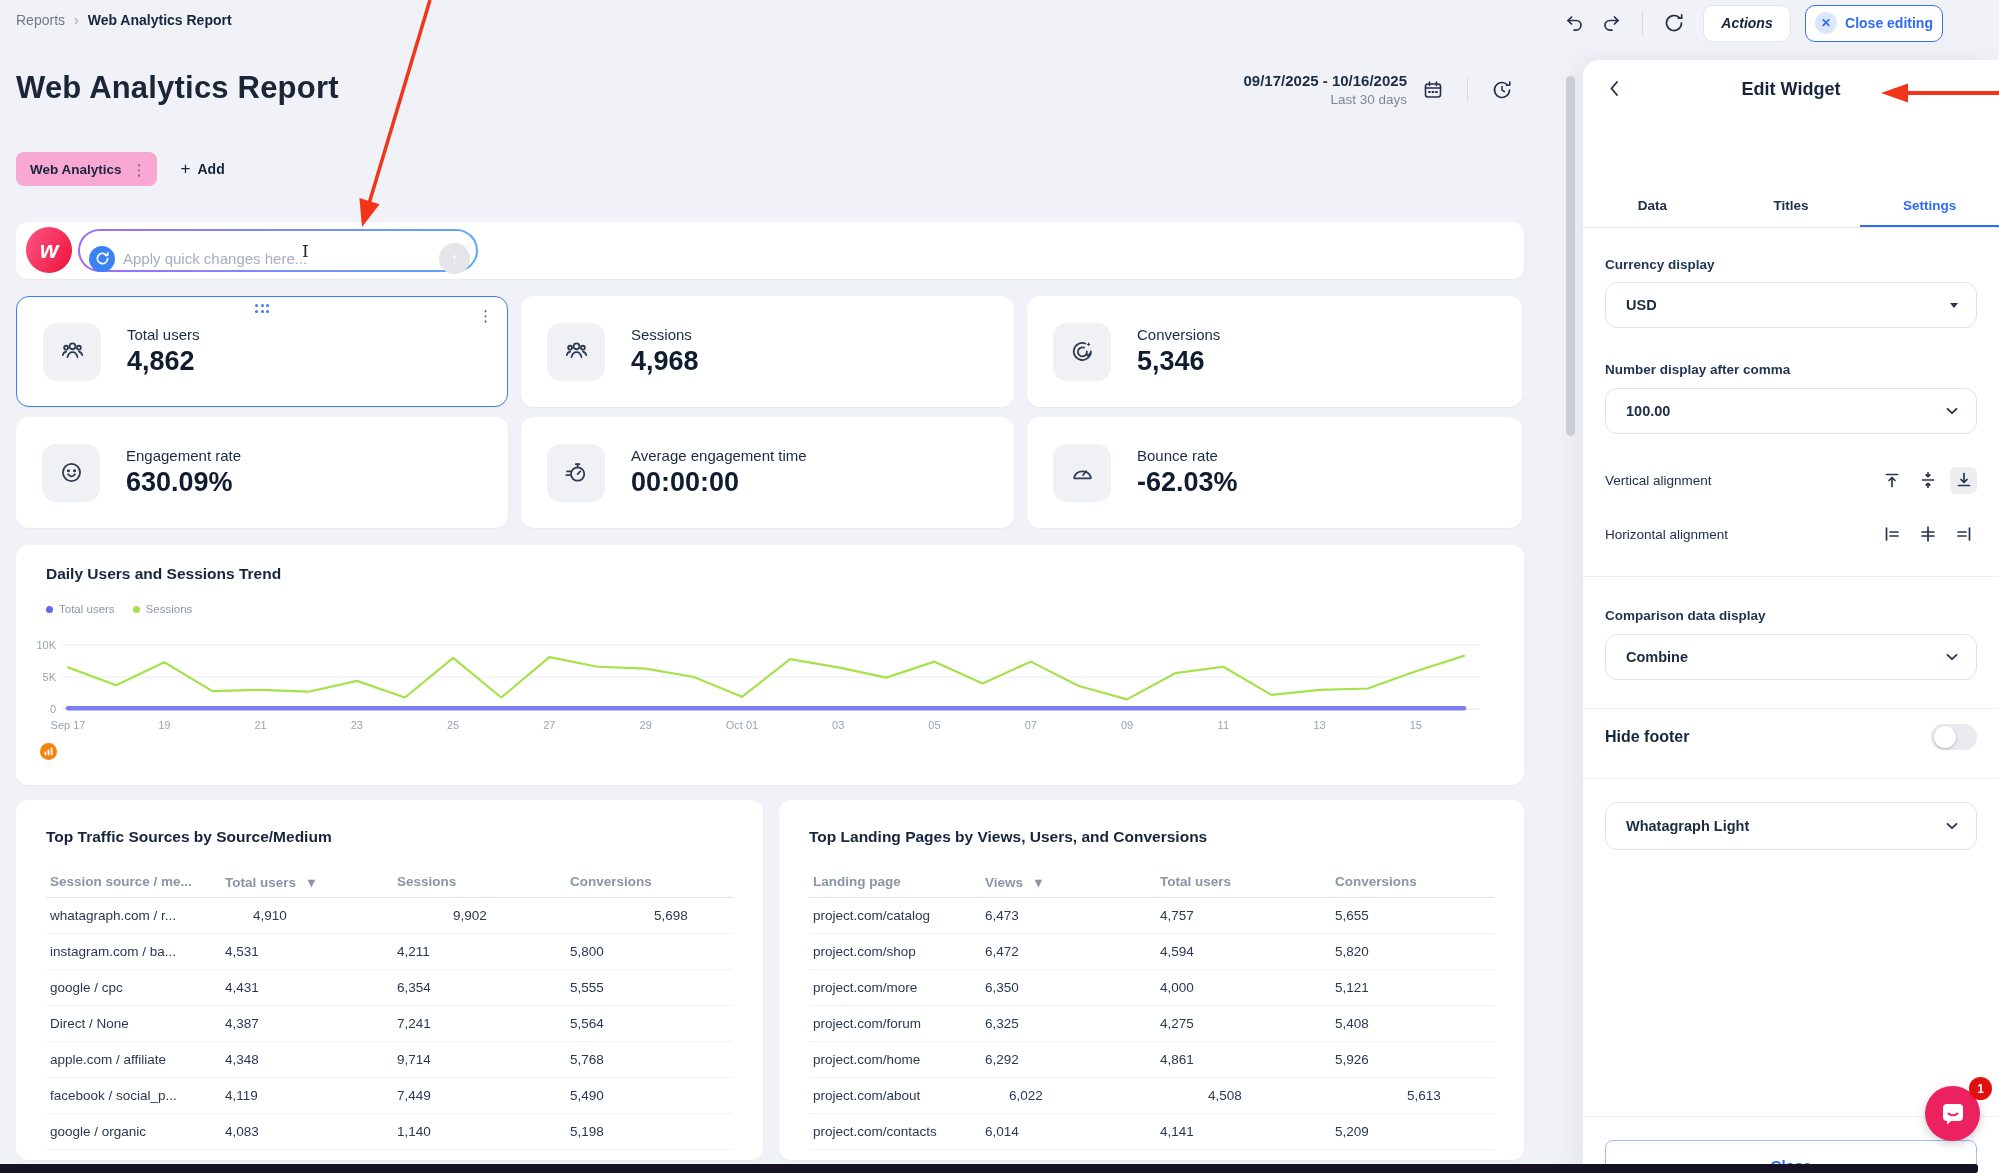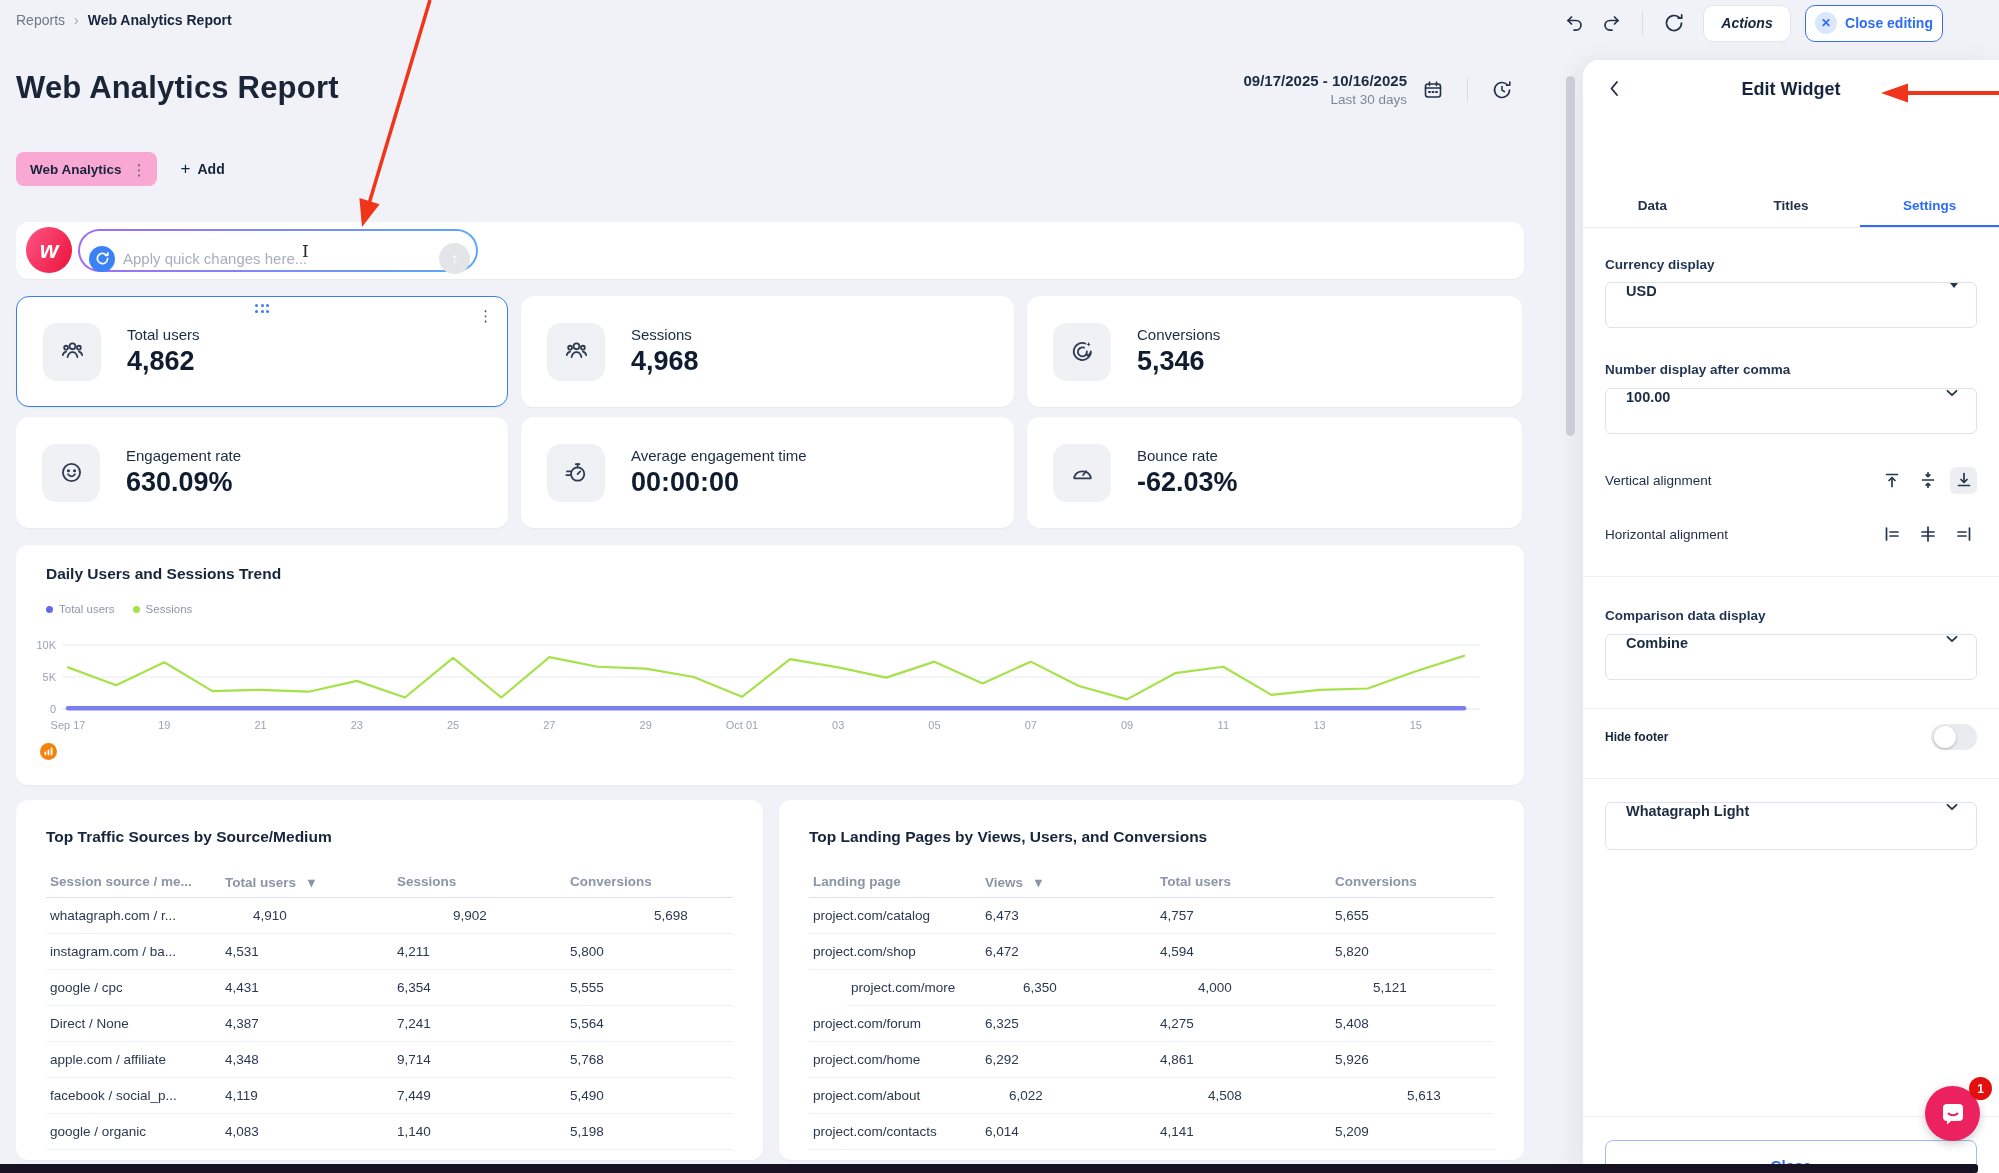--- a/index.html
+++ b/index.html
@@ -77,32 +77,32 @@
 
   
   .panel { position:absolute; left:1583px; top:60px; width:416px; height:1113px; background:#fff; border-radius:16px 0 0 0; box-shadow:-8px 0 24px rgba(30,40,70,.06); }
   .panel-head { position:absolute; left:0; top:14px; width:100%; height:30px; }
   .panel-back { position:absolute; left:26px; top:6px; cursor:pointer; }
   .panel-title { width:100%; text-align:center; font-size:18px; font-weight:700; color:#16253c; line-height:30px; }
   .panel-tabs { position:absolute; left:0; top:128px; width:100%; height:40px; display:grid; grid-template-columns:1fr 1fr 1fr; border-bottom:1px solid #e7eaf0; }
   .ptab { text-align:center; font-size:13.5px; font-weight:700; color:#223149; line-height:36px; cursor:pointer; }
   .ptab.active { color:#2e6bf6; border-bottom:2.5px solid #2e6bf6; }
   .plabel { position:absolute; left:22px; font-size:13.5px; font-weight:700; color:#1f3350; }
-  .pselect { position:absolute; left:22px; width:372px; height:46px; border:1px solid #dde2ec; border-radius:6px; background:#fff; display:flex; align-items:flex-start; justify-content:space-between; padding:0 18px 0 20px; cursor:pointer; }
+  .pselect { position:absolute; left:22px; width:372px; height:46px; border:1px solid #dde2ec; border-radius:12px; background:#fff; display:flex; align-items:center; justify-content:space-between; padding:0 18px 0 20px; cursor:pointer; }
   .psel-val { font-size:14.5px; font-weight:600; color:#1b2b41; }
   .tri-down { width:0; height:0; border-left:4.5px solid transparent; border-right:4.5px solid transparent; border-top:5.5px solid #24354f; }
   .align-row { position:absolute; left:22px; width:372px; display:flex; align-items:center; justify-content:space-between; }
   .align-row .lbl { font-size:13.5px; color:#223149; }
   .align-icons { display:flex; gap:9px; }
   .al-btn { width:27px; height:27px; border-radius:6px; display:flex; align-items:center; justify-content:center; cursor:pointer; }
   .al-btn.sel { background:#eceef2; }
   .al-btn svg { stroke:#24354f; fill:none; stroke-width:1.7; stroke-linecap:round; stroke-linejoin:round; }
   .pdivider { position:absolute; left:0; width:100%; height:1px; background:#eceff4; }
   .footer-row { position:absolute; left:22px; width:372px; display:flex; align-items:center; justify-content:space-between; }
-  .footer-lbl { font-size:12px; font-weight:700; color:#16253c;text-align:right; }
+  .footer-lbl { font-size:16px; font-weight:700; color:#16253c;text-align:right; }
   .toggle { width:46px; height:26px; border-radius:13px; background:#e9ebef; position:relative; cursor:pointer; }
   .toggle .knob { position:absolute; left:3px; top:2px; width:22px; height:22px; border-radius:50%; background:#fff; box-shadow:0 1px 3px rgba(0,0,0,.25); }
   .theme-row { position:absolute; left:22px; width:372px; display:flex; align-items:center; justify-content:space-between; }
   .edit-link { font-size:14.5px; font-weight:700; color:#2e6bf6; cursor:pointer; }
   .close-btn { position:absolute; left:22px; width:372px; height:50px; border-radius:8px; border:1px solid #9fbdf8; background:#fff; color:#2e6bf6; font-size:15px; font-weight:700; display:flex; align-items:center; justify-content:center; cursor:pointer; }
 
   
   .scroll-thumb { position:absolute; left:1566px; top:76px; width:9px; height:360px; border-radius:5px; background:#c9cdd5; cursor:pointer; }
   .arrows { position:absolute; left:0; top:0; width:1999px; height:1173px; pointer-events:none; z-index:50; }
   .chat-bubble { position:absolute; left:1925px; top:1086px; width:55px; height:55px; border-radius:50%; background:#eb2160; z-index:60; display:flex; align-items:center; justify-content:center; cursor:pointer; box-shadow:0 3px 10px rgba(0,0,0,.2); }
@@ -409,21 +409,21 @@
           <span>6,473</span>
           <span>4,757</span>
           <span>5,655</span>
         </div>
         <div class="tbl-row" style="grid-template-columns: 172px 175px 175px 1fr;">
           <span>project.com/shop</span>
           <span>6,472</span>
           <span>4,594</span>
           <span>5,820</span>
         </div>
-        <div class="tbl-row" style="grid-template-columns: 172px 175px 175px 1fr; margin-left: 38px;">
+        <div class="tbl-row" style="grid-template-columns: 172px 175px 175px 1fr;">
           <span>project.com/more</span>
           <span>6,350</span>
           <span>4,000</span>
           <span>5,121</span>
         </div>
         <div class="tbl-row" style="grid-template-columns: 172px 175px 175px 1fr;">
           <span>project.com/forum</span>
           <span>6,325</span>
           <span>4,275</span>
           <span>5,408</span>

